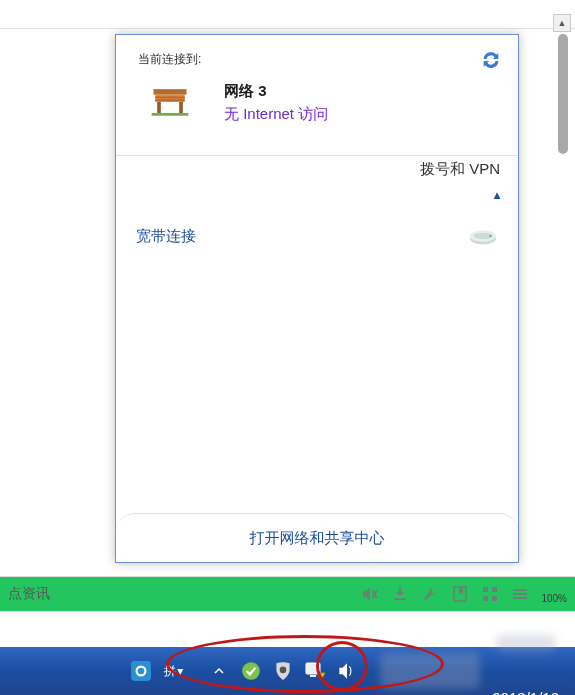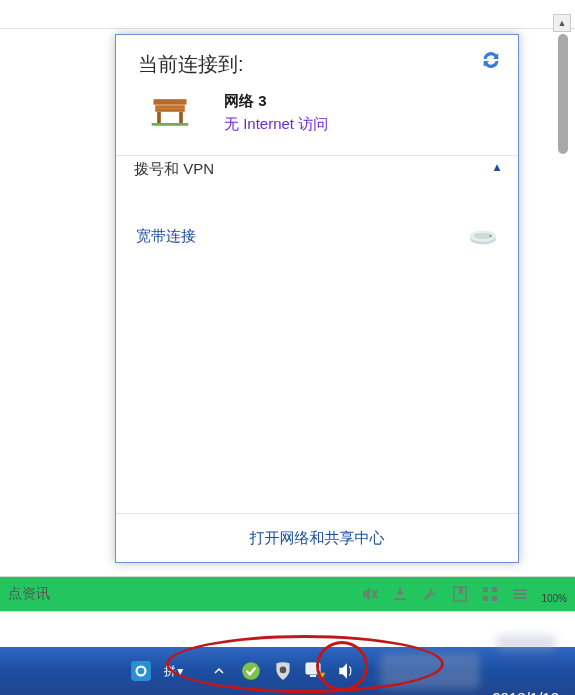--- a/index.html
+++ b/index.html
@@ -29,21 +29,21 @@
     box-shadow: 0 0 10px rgba(0,0,0,0.25);
     box-sizing: border-box;
   }
   .fly-header {
     height: 120px;
     padding: 16px 18px 4px 22px;
     box-sizing: border-box;
     position: relative;
   }
   .fly-title {
-    font-size: 20px;
+    font-size: 12px;
     color: #2b2b2b;
     margin-bottom: 14px;
   }
   .refresh-icon {
     position: absolute;
     right: 16px;
     top: 14px;
     width: 22px;
     height: 22px;
     cursor: pointer;
@@ -67,26 +67,27 @@
   .net-text .net-status {
     font-size: 15px;
     color: #6d28d9;
   }
   .section {
     border-top: 1px solid #e3e3e3;
     padding: 4px 18px;
   }
   .section-head {
     display: flex;
-    align-items: flex-start;
+    align-items: flex-end;
     justify-content: space-between;
     height: 42px;
     font-size: 15px;
     color: #333;
     cursor: pointer;
+    flex-direction: column;
   }
   .section-head .collapse-caret {
     color: #1b4ea1;
     font-size: 12px;
     font-weight: bold;
   }
   .conn-item {
     display: flex;
     align-items: flex-end;
     justify-content: space-between;
@@ -100,20 +101,21 @@
     width: 30px; height: 22px;
   }
   .fly-footer {
     position: absolute;
     left: 0; right: 0; bottom: 0;
     height: 48px;
     border-top: 1px solid #e3e3e3;
     display: flex;
     align-items: center;
     justify-content: center;
+    border-radius: 19px;
   }
   .footer-link {
     font-size: 15px;
     color: #1b4ea1;
     cursor: pointer;
   }
   .annot-ellipse-footer {
     position: absolute;
     left: 166px;
     bottom: 2px;

